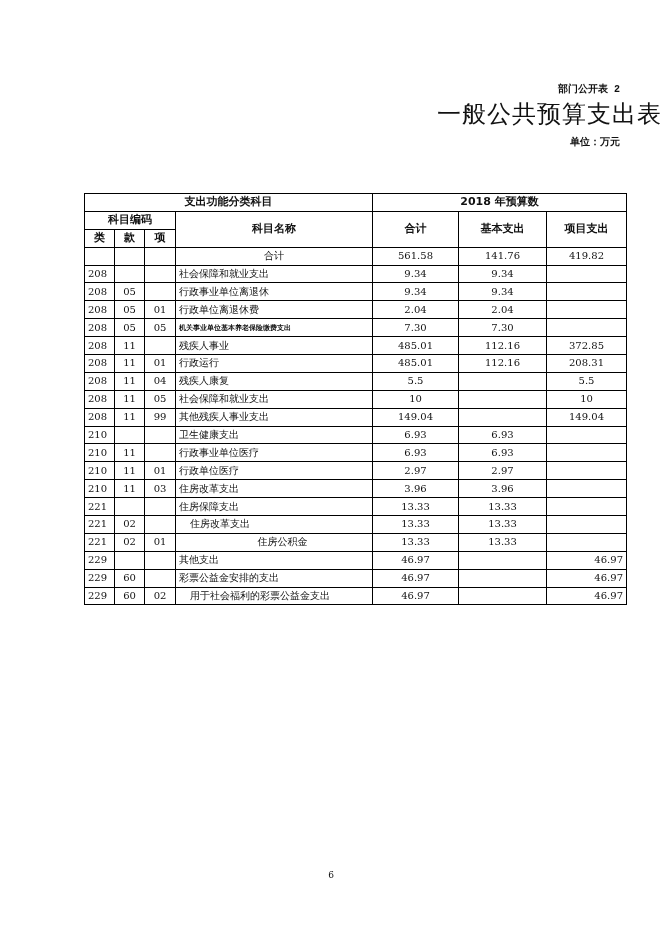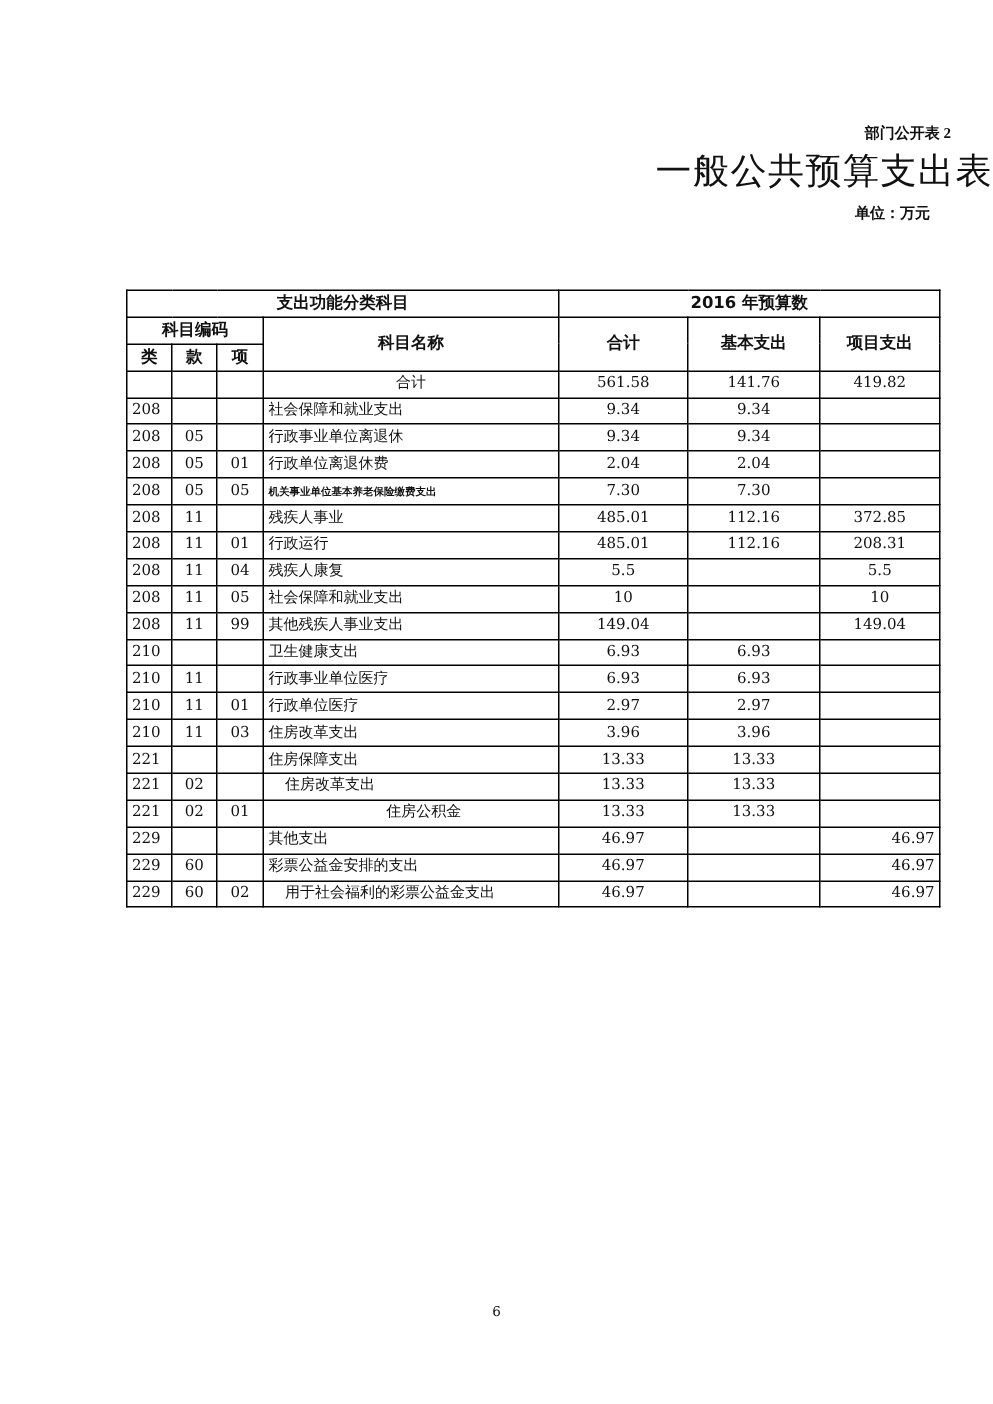--- a/index.html
+++ b/index.html
@@ -1,17 +1,17 @@
 <!DOCTYPE html>
 <html><head>
 <meta charset="utf-8">
 <style>
   html, body { margin:0; padding:0; background:#fff; }
   body { width:662px; height:936px; position:relative; overflow:hidden; font-family:"DejaVu Serif", serif; color:#111; }
-  .table-label { position:absolute; right:28px; top:82px; font-family:Liberation Serif, serif; font-weight:bold; font-size:10px;padding-left:29px; }
+  .table-label { position:absolute; right:42px; top:82px; font-family:Liberation Mono, monospace; font-weight:bold; font-size:10px;padding-left:29px; }
   .title { position:absolute; left:0; width:100%; top:98px; text-align:right; font-family:"DejaVu Sans", sans-serif; font-size:24px; letter-spacing:1px; }
   .unit { position:absolute; right:42px; top:135px; font-family:"DejaVu Sans", sans-serif; font-weight:bold; font-size:10px; }
   table { position:absolute; left:84px; top:193px; border-collapse:collapse; table-layout:fixed; width:542px; font-size:10px; }
   td, th { border:1px solid #000; padding:0 3px; height:16.9px; line-height:16px; white-space:nowrap; overflow:hidden; }
   th { font-family:"DejaVu Sans", sans-serif; font-weight:normal; font-size:11px; }
   th.b { font-weight:bold; }
   .c { text-align:center; }
   .r { text-align:right; }
   .l { text-align:left; }
   .small { font-size:7px;font-weight:bold; }
@@ -32,21 +32,21 @@
       <col style="width:30px">
       <col style="width:31px">
     <col style="width:197px">
       <col style="width:86px">
       <col style="width:88px">
       <col style="width:80px">
   </colgroup>
   <thead>
     <tr>
       <th class="b" colspan="4">支出功能分类科目</th>
-      <th class="b" colspan="3">2016 年预算数</th>
+      <th class="b" colspan="3">2018 年预算数</th>
     </tr>
     <tr>
       <th class="b" colspan="3">科目编码</th>
       <th class="b" rowspan="2">科目名称</th>
       <th class="b" rowspan="2">合计</th>
       <th class="b" rowspan="2">基本支出</th>
       <th class="b" rowspan="2">项目支出</th>
     </tr>
     <tr>
       <th class="b">类</th>

